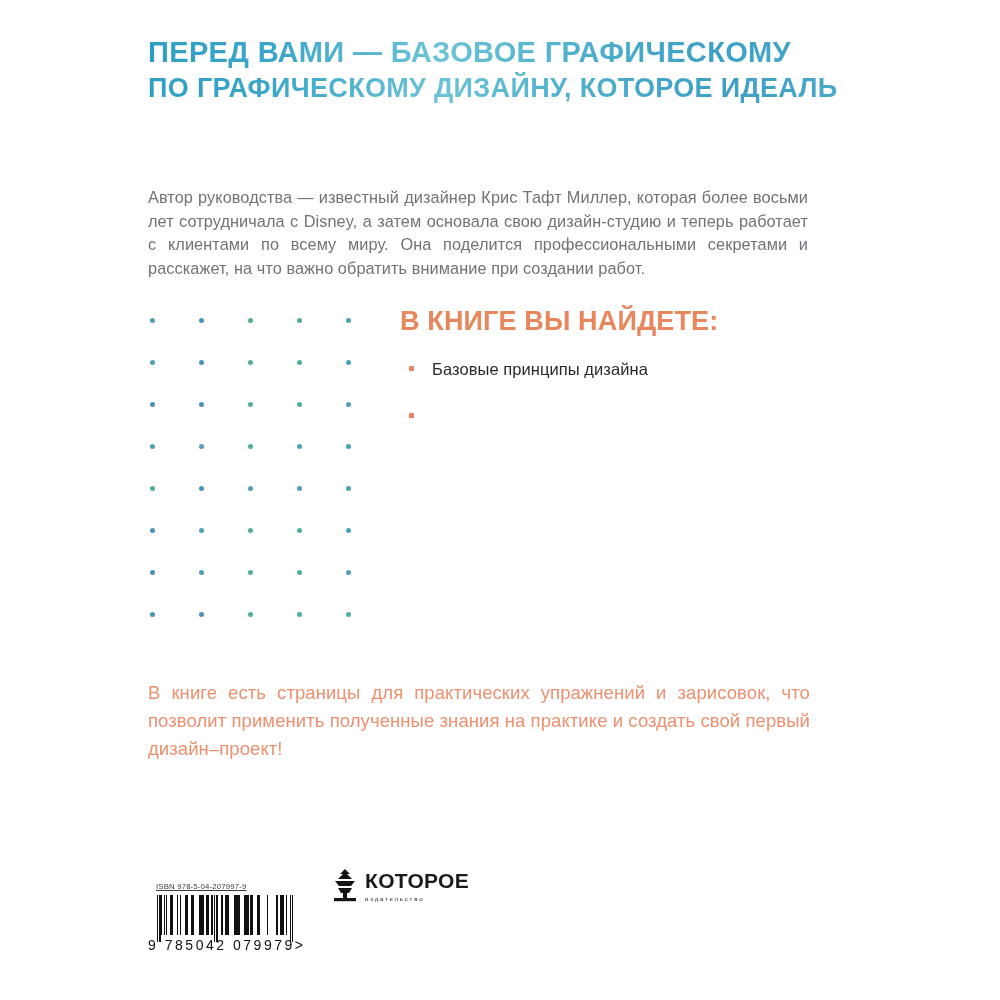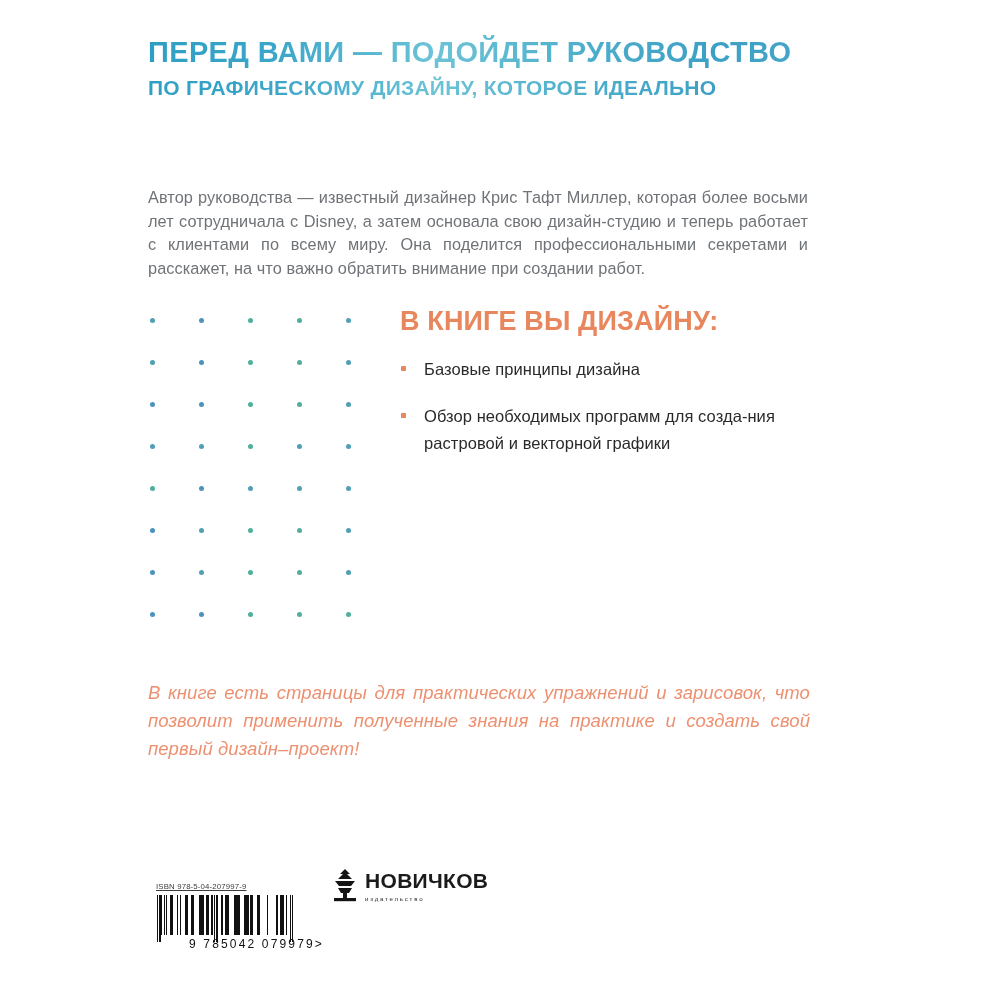--- a/index.html
+++ b/index.html
@@ -33,21 +33,21 @@
     font-weight: bold;
     letter-spacing: 0.012em;
     white-space: nowrap;
     background: linear-gradient(90deg, #2e9fc4 0%, #3ba6c9 18%, #6cc3d6 42%, #4fb0cc 62%, #3c9fc6 82%, #4aa8c9 100%);
     -webkit-background-clip: text;
     background-clip: text;
     color: transparent;
     -webkit-text-fill-color: transparent;
   }
   .headline .l1 { font-size: 29px; line-height: 37px; }
-  .headline .l2 { font-size: 21px; line-height: 34px; }
+  .headline .l2 { font-size: 27px; line-height: 34px; }
   .headline .l3 { font-size: 25.5px; line-height: 34px; }
 
   
   .intro {
     position: absolute;
     left: 148px;
     top: 170px;
     width: 660px;
     font-size: 16.3px;
     line-height: 23.5px;
@@ -86,21 +86,21 @@
   .contents-title {
     font-size: 27px;
     font-weight: bold;
     color: #e8875d;
     letter-spacing: 0.005em;
     line-height: 34px;
     margin-bottom: 18px;
   }
   ul.bullets {
     list-style: none;
-    margin: 0;
+    margin: 8px;
     padding: 0;
   }
   ul.bullets li {
     position: relative;
     padding-left: 24px;
     font-size: 16.5px;
     line-height: 27px;
     color: #2a2a2c;
     margin-bottom: 20px;
     letter-spacing: 0.004em;
@@ -121,21 +121,20 @@
     position: absolute;
     left: 148px;
     top: 660px;
     width: 662px;
     font-size: 18.5px;
     line-height: 28px;
     color: #ed9070;
     text-align: justify;
     text-align-last: left;
     letter-spacing: 0.004em;
-    font-style: italic;
   }
 
   
   .footer { position: absolute; left: 0; top: 860px; width: 1000px; height: 140px; }
 
   .isbn-block { position: absolute; left: 148px; top: 22px; width: 180px; }
   .isbn-text {
     font-family: "Liberation Sans", "DejaVu Sans", sans-serif;
     font-size: 7.8px;
     color: #3b3b3b;
@@ -147,25 +146,24 @@
   }
   .barcode { position: relative; height: 48px; width: 158px; margin-left: 8px; }
   .barcode .bars { position: absolute; left: 0; top: 0; height: 44px; width: 158px; display: flex; align-items: flex-start; }
   .barcode .bars span { display: block; background: #111; height: 40px; }
   .barcode .bars span.tall { height: 47px; }
   .barcode-digits {
     position: absolute;
     left: -8px;
     top: 42px;
     width: 176px;
-    font-size: 12px;
+    font-size: 14px;
     color: #111;
     letter-spacing: 0.18em;
     white-space: nowrap;
-    text-align: right;
   }
 
   .pub-block { position: absolute; left: 332px; top: 8px; width: 230px; }
   .pub-logo-row { display: flex; align-items: flex-start; gap: 7px; }
   .pub-mark { width: 26px; height: 34px; flex: none; }
   .pub-names { padding-top: 2px; }
   .pub-name {
     font-size: 21px;
     font-weight: bold;
     color: #1b1b1b;
@@ -188,21 +186,21 @@
     width: 222px;
     letter-spacing: 0.008em;
   }
 </style>
 </head>
 <body>
 
 <div class="page">
 
   <div class="headline">
-    <div class="line l1">ПЕРЕД ВАМИ — ПОДОЙДЕТ РУКОВОДСТВО</div>
+    <div class="line l1">ПЕРЕД ВАМИ — БАЗОВОЕ ГРАФИЧЕСКОМУ</div>
     <div class="line l2">ПО ГРАФИЧЕСКОМУ ДИЗАЙНУ, КОТОРОЕ ИДЕАЛЬНО</div>
   </div>
 
   <p class="intro">Автор руководства — известный дизайнер Крис Тафт Миллер, которая более восьми лет сотрудничала с Disney, а затем основала свою дизайн-студию и теперь работает с клиентами по всему миру. Она поделится профессиональными секретами и расскажет, на что важно обратить внимание при создании работ.</p>
 
   <div class="dotgrid">
     <i></i>
       <i class="b"></i>
       <i class="g"></i>
       <i class="g"></i>
@@ -238,32 +236,31 @@
       <i class="g"></i>
       <i></i>
     <i class="b"></i>
       <i class="b"></i>
       <i class="g"></i>
       <i class="g"></i>
       <i class="g"></i>
   </div>
 
   <div class="contents">
-    <div class="contents-title">В КНИГЕ ВЫ ДИЗАЙНУ:</div>
+    <div class="contents-title">В КНИГЕ ВЫ НАЙДЕТЕ:</div>
     <ul class="bullets">
       <li>
         <span class="mark"></span>
         <span>Базовые принципы дизайна</span>
       </li>
       <li>
         <span class="mark"></span>
       </li>
       <li>
         <span class="mark"></span>
-        <span>Обзор необходимых программ для созда-ния растровой и векторной графики</span>
       </li>
     </ul>
   </div>
 
   <p class="outro">В книге есть страницы для практических упражнений и зарисовок, что позволит применить полученные знания на практике и создать свой первый дизайн–проект!</p>
 
   <div class="footer">
 
     <div class="isbn-block">
       <div class="isbn-text">ISBN 978-5-04-207997-9</div>
@@ -377,21 +374,21 @@
     <div class="pub-block">
       <div class="pub-logo-row">
         <svg class="pub-mark" viewBox="0 0 26 34">
           <path d="M13 1 L18 6 L15 6 L20 11 L6 11 L11 6 L8 6 Z" fill="#141414"></path>
           <path d="M3 13 L23 13 L19 18 L7 18 Z" fill="#141414"></path>
           <path d="M6 20 L20 20 L17 25 L9 25 Z" fill="#141414"></path>
           <rect x="11" y="25" width="4" height="5" fill="#141414"></rect>
           <rect x="2" y="30" width="22" height="3.2" fill="#141414"></rect>
         </svg>
         <div class="pub-names">
-          <div class="pub-name">НОВИЧКОВ</div>
+          <div class="pub-name">КОТОРОЕ</div>
           <div class="pub-sub">издательство</div>
         </div>
       </div>
     </div>
 
   </div>
 
 </div>
 
 </body></html>

